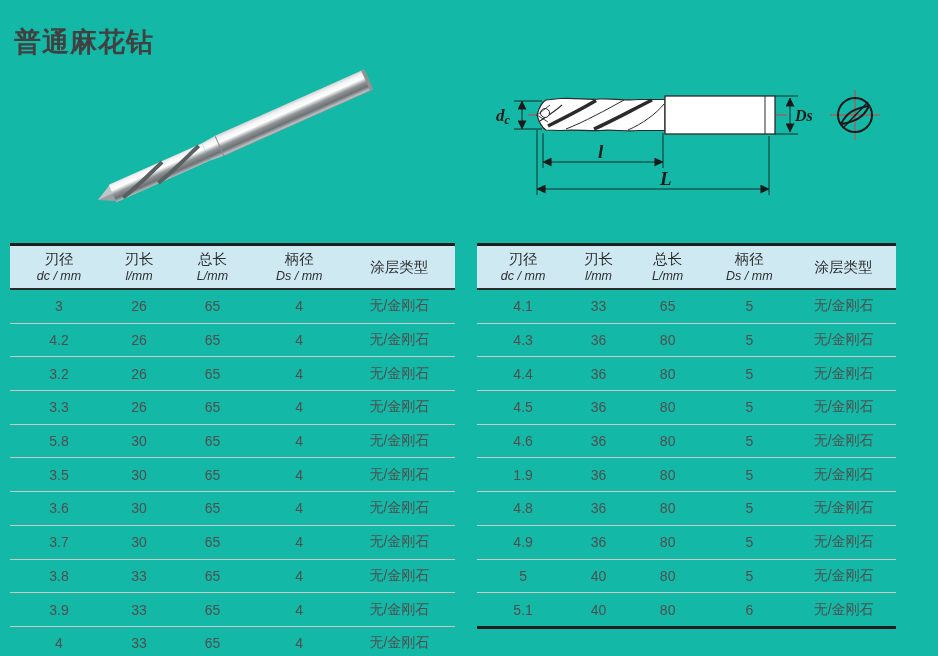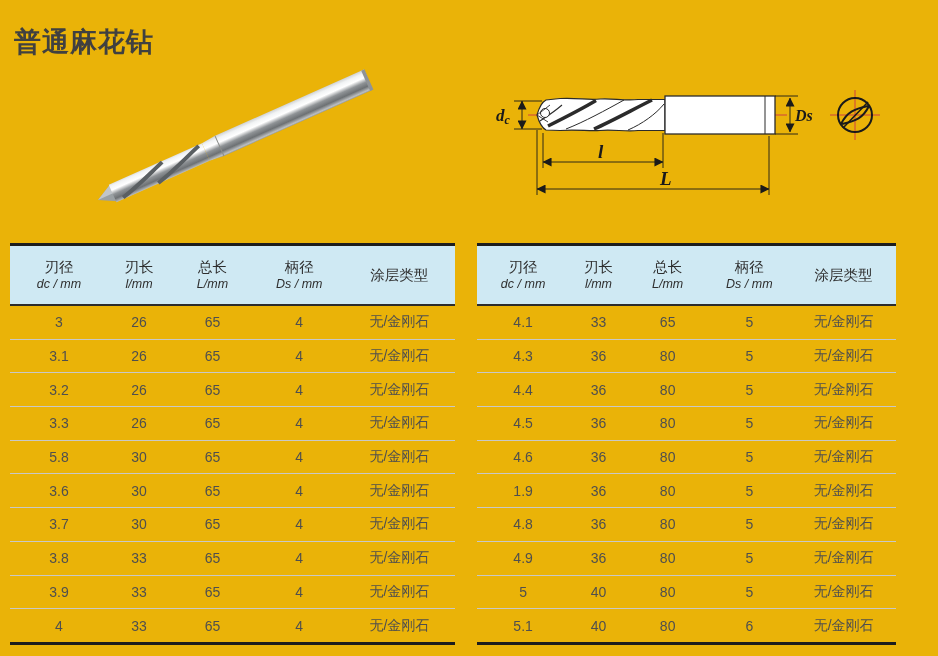--- a/index.html
+++ b/index.html
@@ -1,27 +1,27 @@
 <!DOCTYPE html>
 <html><head>
 <meta charset="utf-8">
 <style>
   html,body{margin:0;padding:0;background:#fff;}
-  .stage{position:relative;width:938px;height:656px;background:#eab308;overflow:hidden;
+  .stage{position:relative;width:938px;height:656px;background:#14b8a6;overflow:hidden;
          font-family:"Liberation Sans",sans-serif;}
   .page-title{position:absolute;left:14px;top:24px;margin:0;font-size:27px;font-weight:bold;
               color:#404040;letter-spacing:1px;}
   .photo{position:absolute;left:70px;top:44px;width:320px;height:205px;}
   .diagram{position:absolute;left:488px;top:72px;width:450px;height:140px;}
   .spec-table{position:absolute;top:243px;border-collapse:collapse;table-layout:fixed;
               border-top:3px solid #1d1d1d;border-bottom:3px solid #1d1d1d;}
   .spec-table.left{left:10px;width:445px;}
   .spec-table.right{left:477px;width:419px;}
   .spec-table thead th{background:#cfe9f3;height:42px;border-bottom:2px solid #2c2c2c;
-              font-weight:normal;padding:8px;vertical-align:middle;text-align:center;}
+              font-weight:normal;padding:0;vertical-align:middle;text-align:center;}
   .col-title{font-size:14.5px;color:#2f2f2f;line-height:1.3;}
   .col-unit{font-size:12.5px;font-style:italic;color:#2f2f2f;line-height:1.15;}
   .spec-table tbody td{height:32.7px;text-align:center;font-size:14px;color:#4f4f4f;padding:0;}
   .spec-table tbody tr:not(:first-child) td{border-top:1px solid #c8c8c8;}
   .dim-label{font-family:"Liberation Serif",serif;font-style:italic;font-weight:bold;
              fill:#1a1a1a;}
   svg text{user-select:none;}
 </style>
 </head>
 <body>
@@ -141,21 +141,21 @@
     </thead>
     <tbody>
         <tr>
           <td>3</td>
           <td>26</td>
           <td>65</td>
           <td>4</td>
           <td>无/金刚石</td>
         </tr>
         <tr>
-          <td>3.1</td>
+          <td>4.2</td>
           <td>26</td>
           <td>65</td>
           <td>4</td>
           <td>无/金刚石</td>
         </tr>
         <tr>
           <td>3.2</td>
           <td>26</td>
           <td>65</td>
           <td>4</td>
@@ -163,20 +163,27 @@
         </tr>
         <tr>
           <td>3.3</td>
           <td>26</td>
           <td>65</td>
           <td>4</td>
           <td>无/金刚石</td>
         </tr>
         <tr>
           <td>5.8</td>
+          <td>30</td>
+          <td>65</td>
+          <td>4</td>
+          <td>无/金刚石</td>
+        </tr>
+        <tr>
+          <td>3.5</td>
           <td>30</td>
           <td>65</td>
           <td>4</td>
           <td>无/金刚石</td>
         </tr>
         <tr>
           <td>3.6</td>
           <td>30</td>
           <td>65</td>
           <td>4</td>

